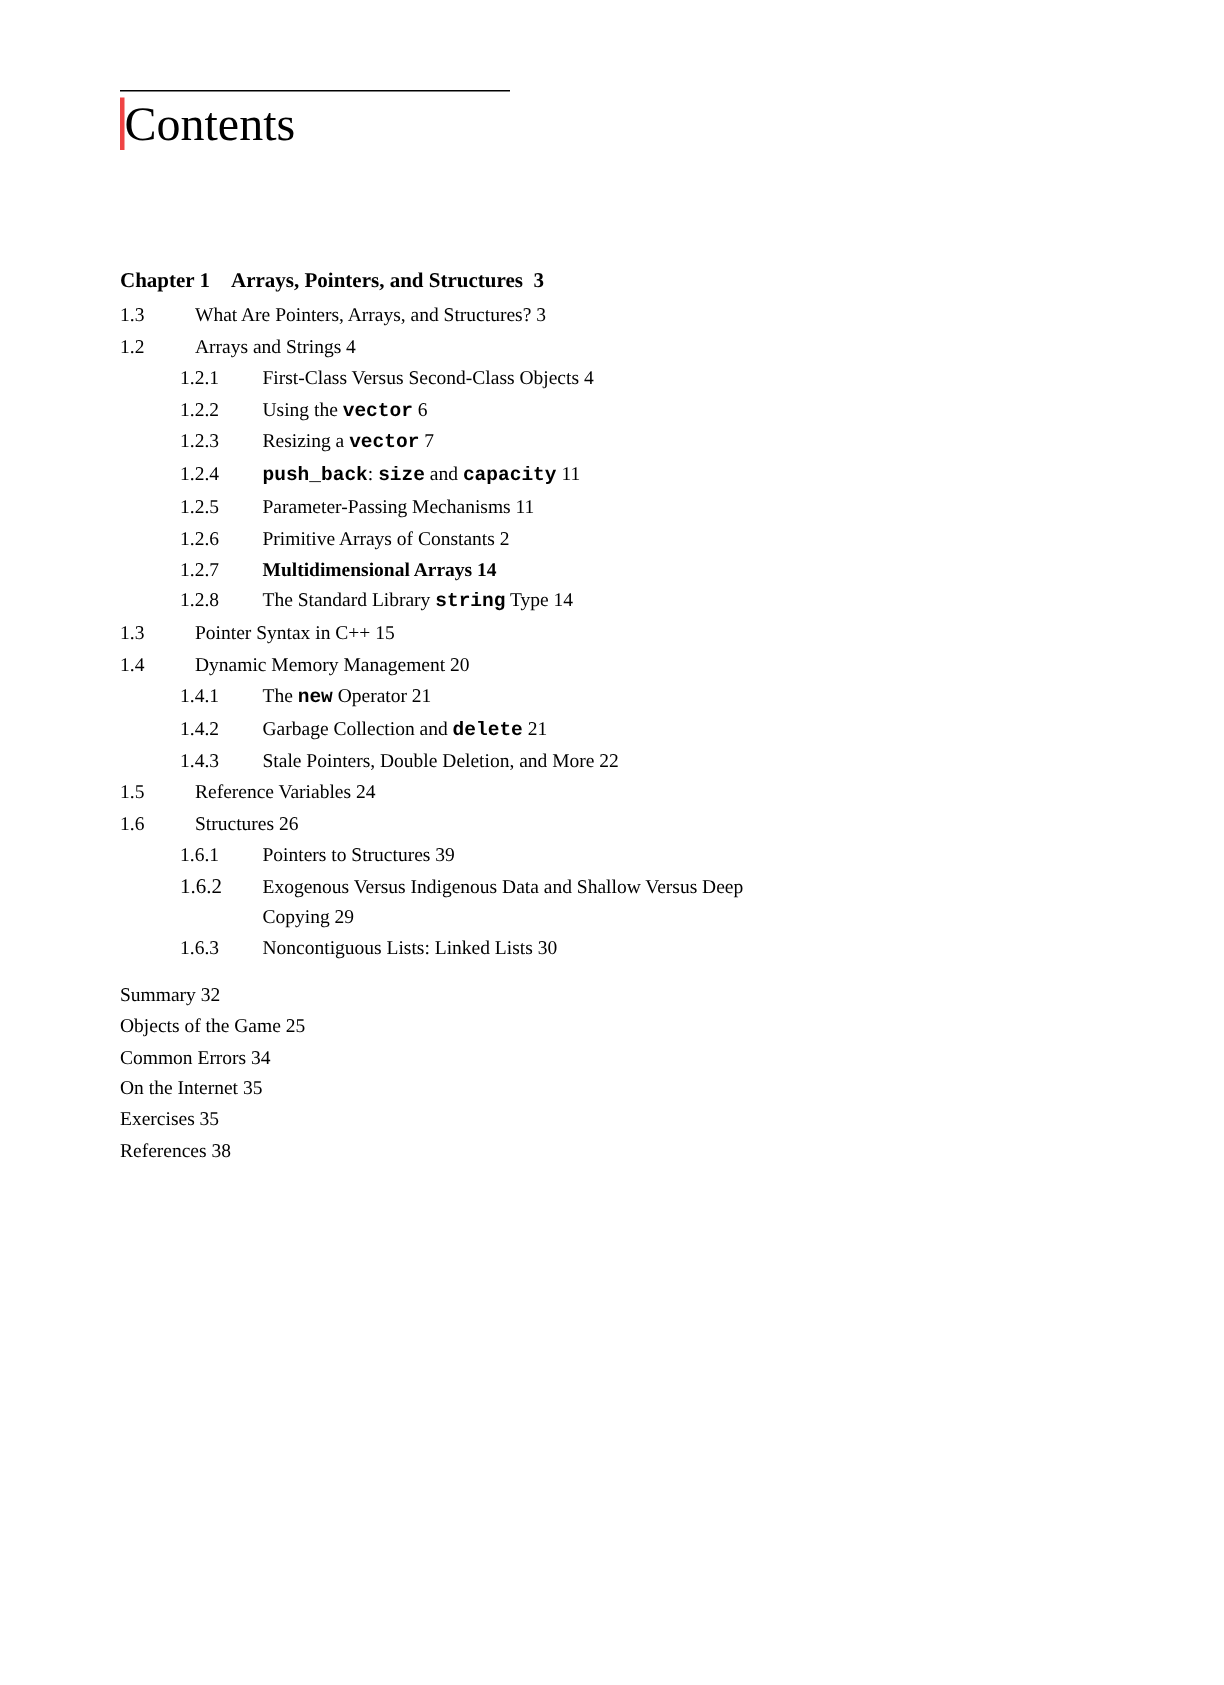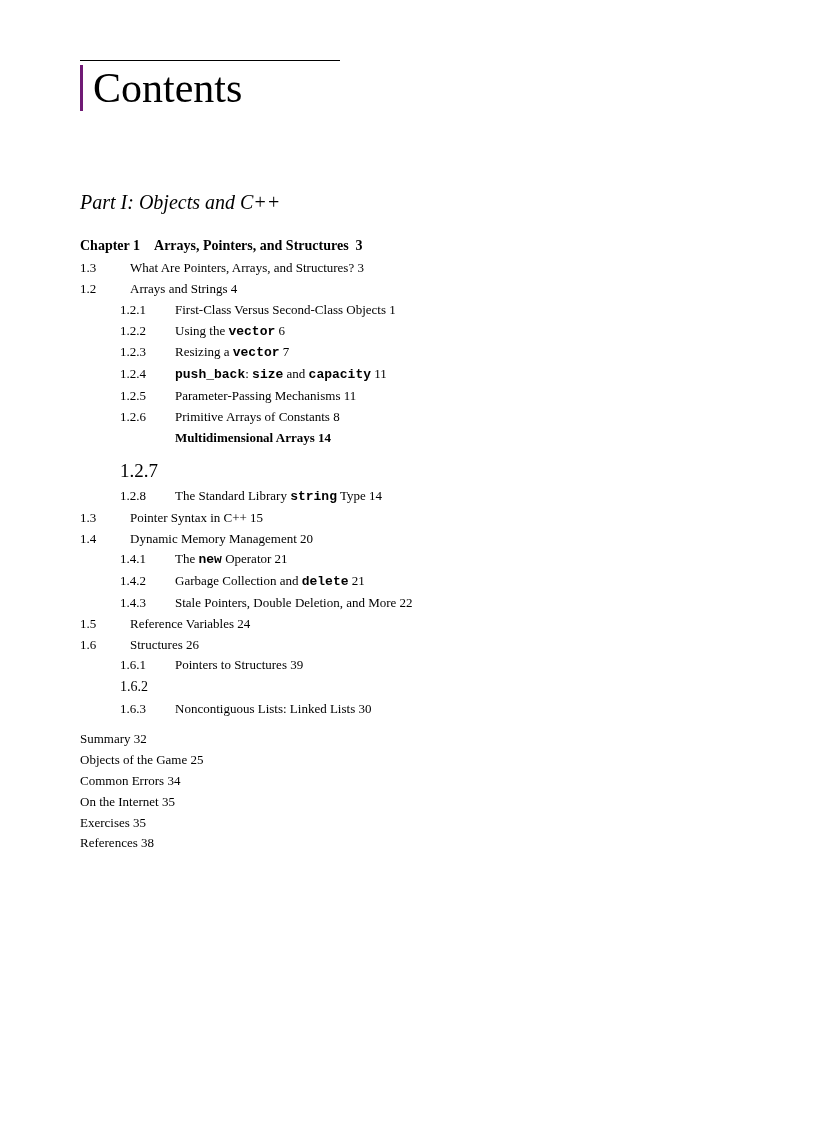--- a/index.html
+++ b/index.html
@@ -22,25 +22,25 @@
       width: 100%;
     }
 
     .header-line {
       border-top: 1px solid #000;
       width: 260px;
       margin-bottom: 4px;
     }
 
     .contents-title {
-      font-size: 42px;
+      font-size: 32px;
       font-weight: normal;
       font-family: "Times New Roman", Times, serif;
-      border-left: 3px solid #701a75;
-      padding-left: 10px;
+      border-left: 3px solid #ef4444;
+      padding-left: 0;
       margin-bottom: 80px;
       line-height: 1.1;
     }
 
     .part-title {
       font-style: italic;
       font-size: 20px;
       font-weight: normal;
       margin-bottom: 24px;
       margin-top: 0;
@@ -80,40 +80,39 @@
   </style>
 </head>
 <body>
 
 <div class="page-container">
 
   <div class="header-line"></div>
 
   <h1 class="contents-title">Contents</h1>
 
-  <p class="part-title">Part I:  Objects and C++</p>
 
   <div class="chapter-section">
     <div class="chapter-heading">
       <span>Chapter 1</span>&nbsp;&nbsp;&nbsp;&nbsp;<span>Arrays, Pointers, and Structures</span>&nbsp;&nbsp;<span>3</span>
     </div>
 
     <div class="toc-row">
       <span class="col-num" style="min-width:50px; font-size:13px;">1.3</span>
       <span class="col-text" style="font-size:13px;">What Are Pointers, Arrays, and Structures?  3</span>
     </div>
 
     <div class="toc-row">
       <span class="col-num" style="min-width:50px; font-size:13px;">1.2</span>
       <span class="col-text" style="font-size:13px;">Arrays and Strings  4</span>
     </div>
 
     <div class="toc-row">
       <span class="col-num" style="min-width:95px; font-size:13px; padding-left:40px;">1.2.1</span>
-      <span class="col-text" style="font-size:13px;">First-Class Versus Second-Class Objects  1</span>
+      <span class="col-text" style="font-size:13px;">First-Class Versus Second-Class Objects  4</span>
     </div>
 
     <div class="toc-row">
       <span class="col-num" style="min-width:95px; font-size:13px; padding-left:40px;">1.2.2</span>
       <span class="col-text" style="font-size:13px;">Using the <code>vector</code>  6</span>
     </div>
 
     <div class="toc-row">
       <span class="col-num" style="min-width:95px; font-size:13px; padding-left:40px;">1.2.3</span>
       <span class="col-text" style="font-size:13px;">Resizing a <code>vector</code>  7</span>
@@ -124,25 +123,25 @@
       <span class="col-text" style="font-size:13px;"><code>push_back</code>: <code>size</code> and <code>capacity</code>  11</span>
     </div>
 
     <div class="toc-row">
       <span class="col-num" style="min-width:95px; font-size:13px; padding-left:40px;">1.2.5</span>
       <span class="col-text" style="font-size:13px;">Parameter-Passing Mechanisms  11</span>
     </div>
 
     <div class="toc-row">
       <span class="col-num" style="min-width:95px; font-size:13px; padding-left:40px;">1.2.6</span>
-      <span class="col-text" style="font-size:13px;">Primitive Arrays of Constants  8</span>
-    </div>
-
-    <div class="toc-row">
-      <span class="col-num" style="min-width:95px; font-size:19px; padding-left:40px;margin-top:28px;">1.2.7</span>
+      <span class="col-text" style="font-size:13px;">Primitive Arrays of Constants  2</span>
+    </div>
+
+    <div class="toc-row">
+      <span class="col-num" style="min-width:95px; font-size:13px; padding-left:40px;">1.2.7</span>
       <span class="col-text" style="font-size:13px;font-weight:bold;">Multidimensional Arrays  14</span>
     </div>
 
     <div class="toc-row">
       <span class="col-num" style="min-width:95px; font-size:13px; padding-left:40px;">1.2.8</span>
       <span class="col-text" style="font-size:13px;">The Standard Library <code>string</code> Type  14</span>
     </div>
 
     <div class="toc-row">
       <span class="col-num" style="min-width:50px; font-size:13px;">1.3</span>
@@ -179,20 +178,23 @@
       <span class="col-text" style="font-size:13px;">Structures  26</span>
     </div>
 
     <div class="toc-row">
       <span class="col-num" style="min-width:95px; font-size:13px; padding-left:40px;">1.6.1</span>
       <span class="col-text" style="font-size:13px;">Pointers to Structures  39</span>
     </div>
 
     <div class="toc-row">
       <span class="col-num" style="min-width:95px; font-size:14px; padding-left:40px;">1.6.2</span>
+      <span class="col-text" style="font-size:13px;">Exogenous Versus Indigenous Data and Shallow Versus Deep<br>
+        <span style="padding-left:0px;">Copying  29</span>
+      </span>
     </div>
 
     <div class="toc-row">
       <span class="col-num" style="min-width:95px; font-size:13px; padding-left:40px;">1.6.3</span>
       <span class="col-text" style="font-size:13px;">Noncontiguous Lists: Linked Lists  30</span>
     </div>
 
     <div class="spacer"></div>
 
     <div class="toc-row">

